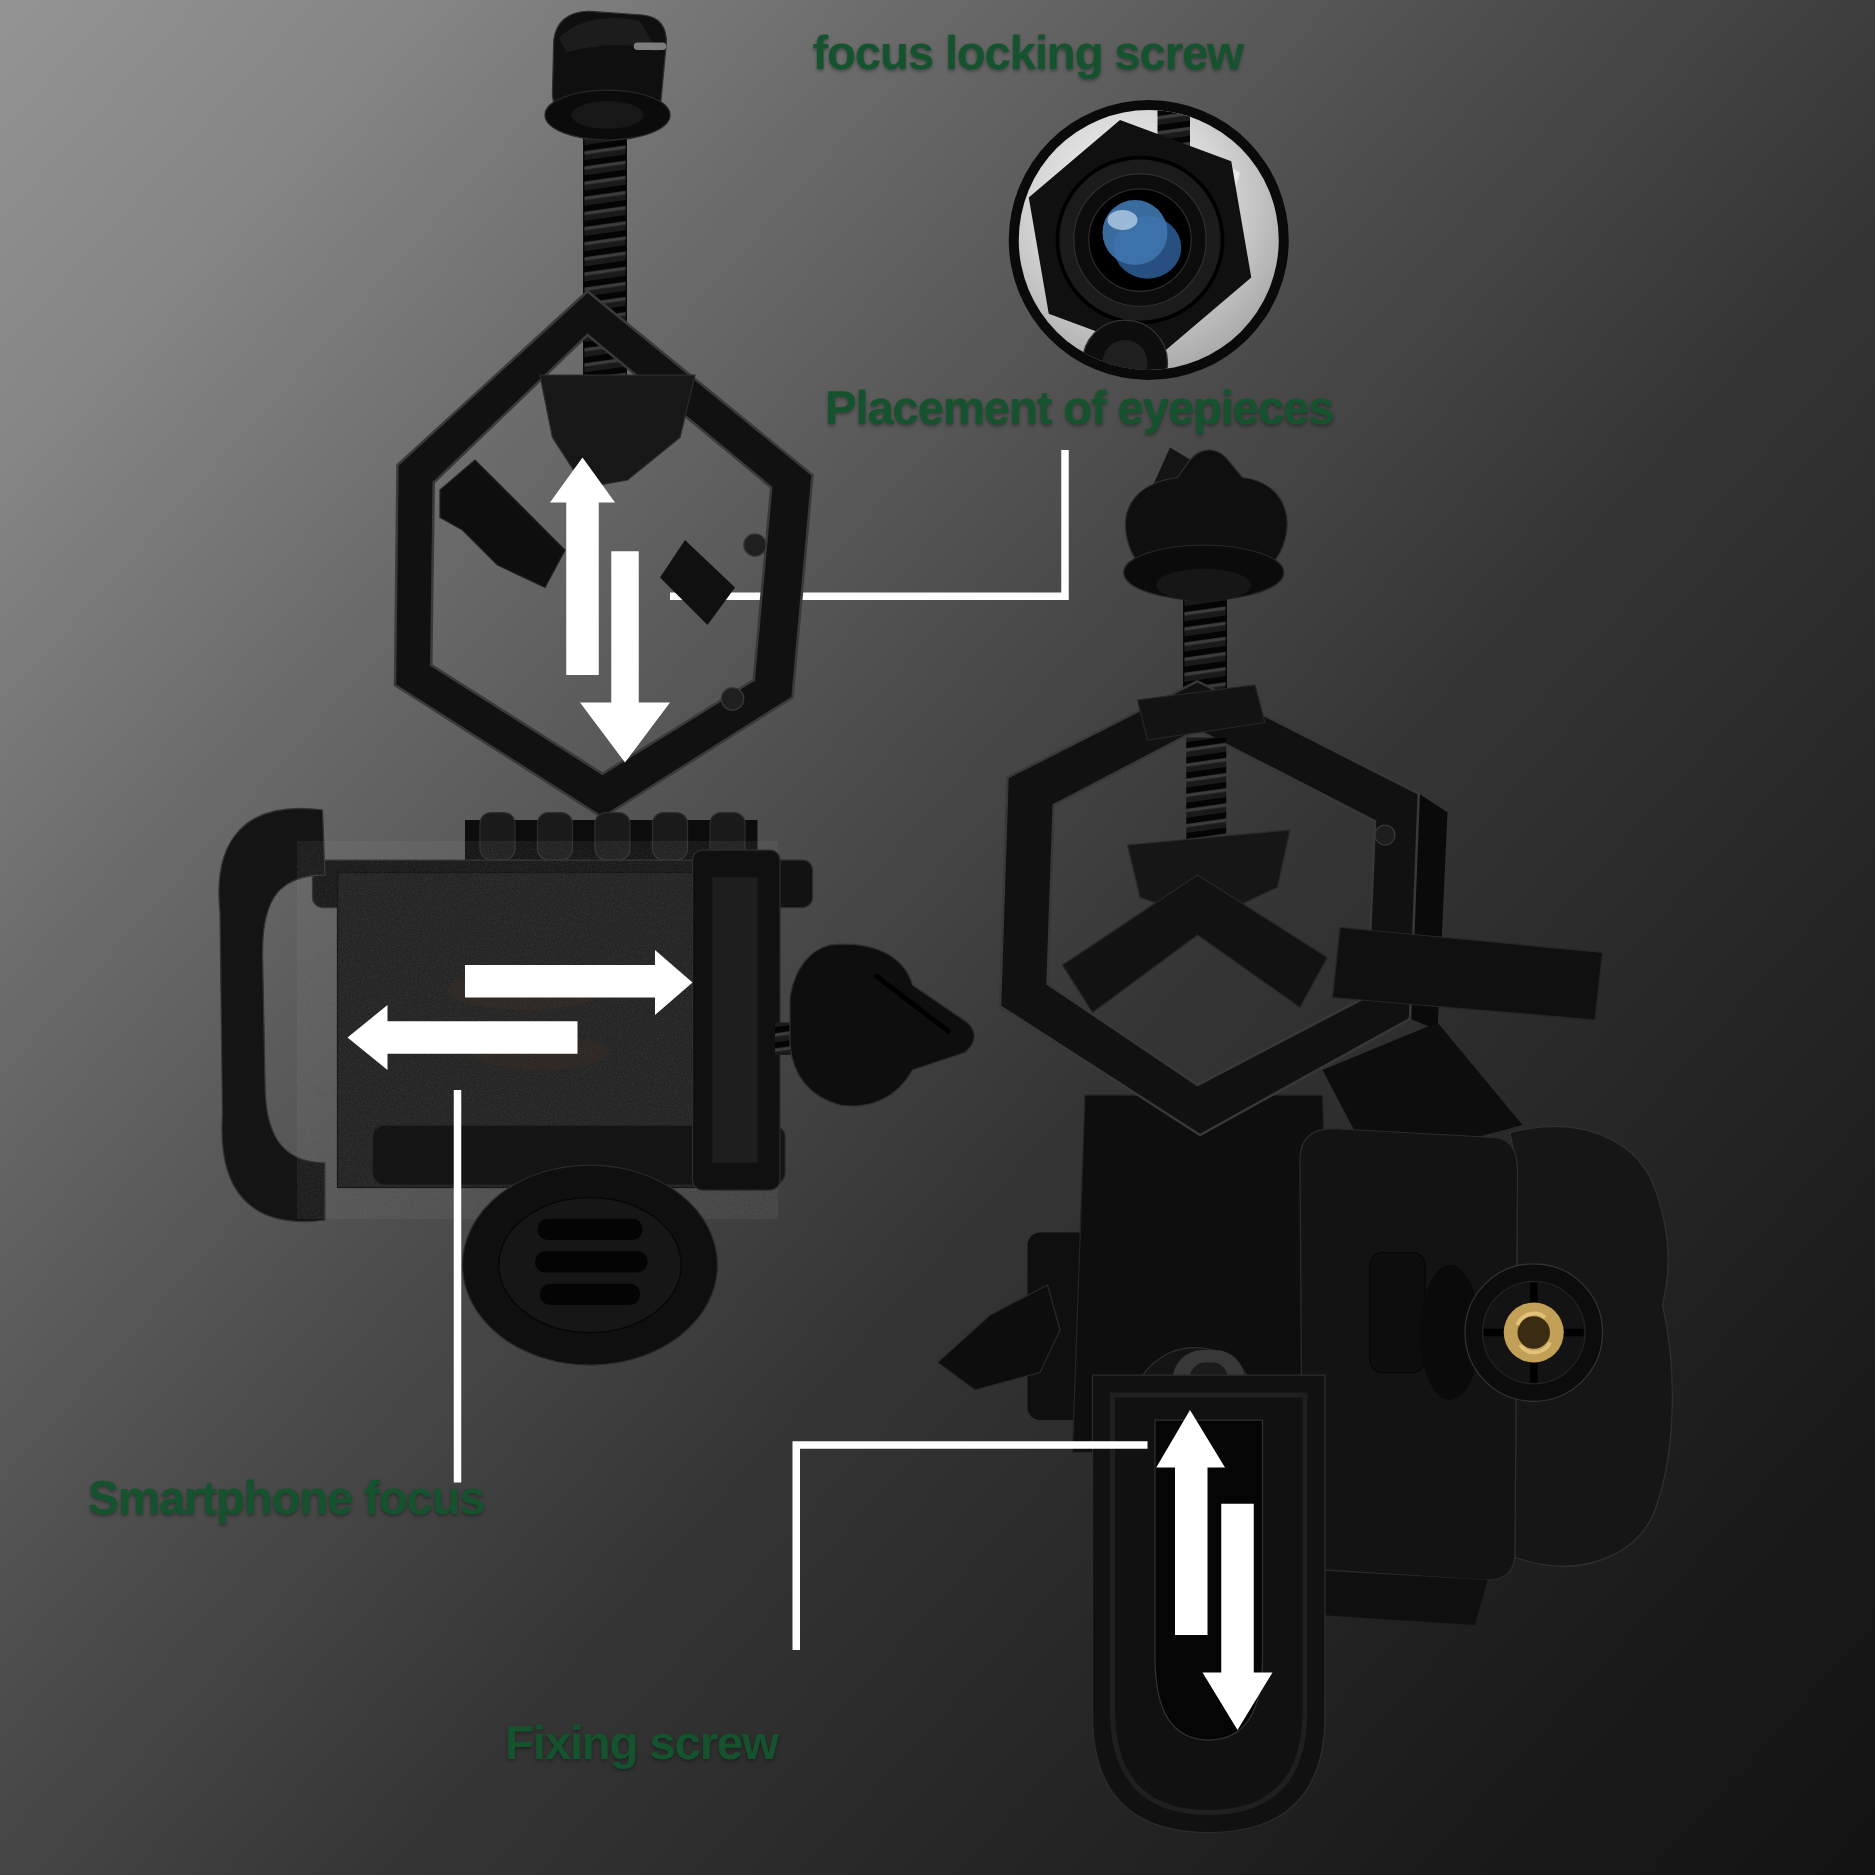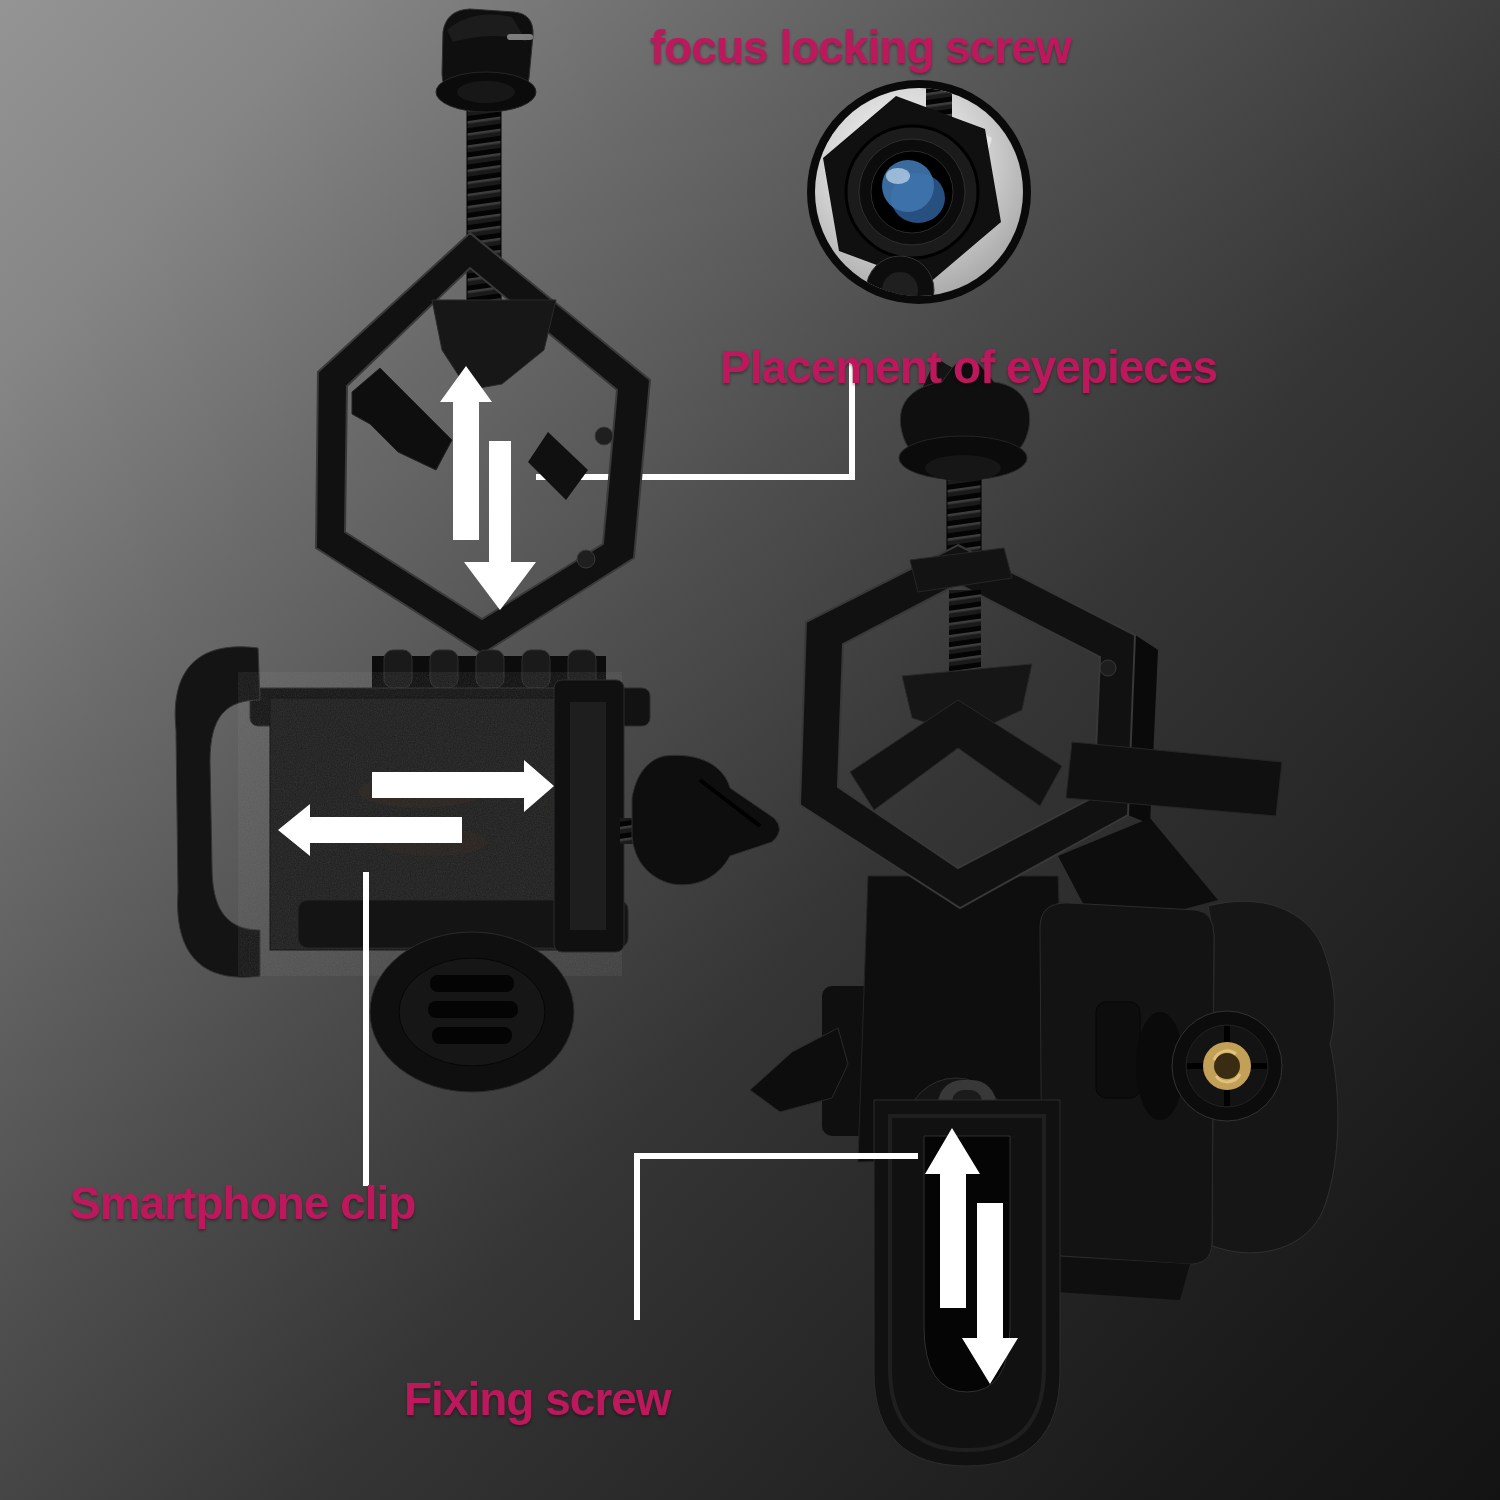--- a/index.html
+++ b/index.html
@@ -3,26 +3,26 @@
 <meta charset="utf-8">
 <style>
   html,body{margin:0;padding:0;}
   body{
     width:1500px;height:1500px;position:relative;overflow:hidden;
     background:linear-gradient(132deg,#949494 0%,#858585 12%,#6a6a6a 26%,#4e4e4e 42%,#353535 58%,#262626 74%,#1a1a1a 88%,#131313 100%);
     font-family:"Liberation Sans", sans-serif;
   }
   svg.scene{position:absolute;left:0;top:0;}
   .label{
-    position:absolute;color:#be185d;font-weight:700;font-size:46px;
+    position:absolute;color:#14532d;font-weight:700;font-size:38px;
     letter-spacing:-1px;line-height:1;white-space:nowrap;
     text-shadow:0 2px 3px rgba(0,0,0,.35);
   }
   #lbl-focus{left:650px;top:24px;}
-  #lbl-placement{left:720px;top:308px;margin-top:36px;}
+  #lbl-placement{left:660px;top:308px;}
   #lbl-clip{left:70px;top:1180px;}
   #lbl-fixing{left:404px;top:1376px;}
 </style>
 </head>
 <body>
 
 <svg class="scene" width="1500" height="1500" viewBox="0 0 1500 1500">
   <defs>
     <pattern id="thr" width="12" height="12" patternUnits="userSpaceOnUse" patternTransform="rotate(-8)">
       <rect width="12" height="12" fill="#1a1a1a"></rect>
@@ -182,14 +182,14 @@
     <polygon points="489,441 511,441 511,562 536,562 500,610 464,562 489,562" fill="#ffffff"></polygon>
     <polygon points="372,772 524,772 524,760 554,786 524,812 524,798 372,798" fill="#ffffff"></polygon>
     <polygon points="462,817 310,817 310,804 278,830 310,856 310,843 462,843" fill="#ffffff"></polygon>
     <polygon points="952,1128 980,1174 966,1174 966,1308 940,1308 940,1174 925,1174" fill="#ffffff"></polygon>
     <polygon points="977,1203 1003,1203 1003,1338 1018,1338 990,1384 962,1338 977,1338" fill="#ffffff"></polygon>
   </g>
 </svg>
 
 <div class="label" id="lbl-focus">focus locking screw</div>
 <div class="label" id="lbl-placement">Placement of eyepieces</div>
-<div class="label" id="lbl-clip">Smartphone clip</div>
+<div class="label" id="lbl-clip">Smartphone focus</div>
 <div class="label" id="lbl-fixing">Fixing screw</div>
 
 </body></html>

